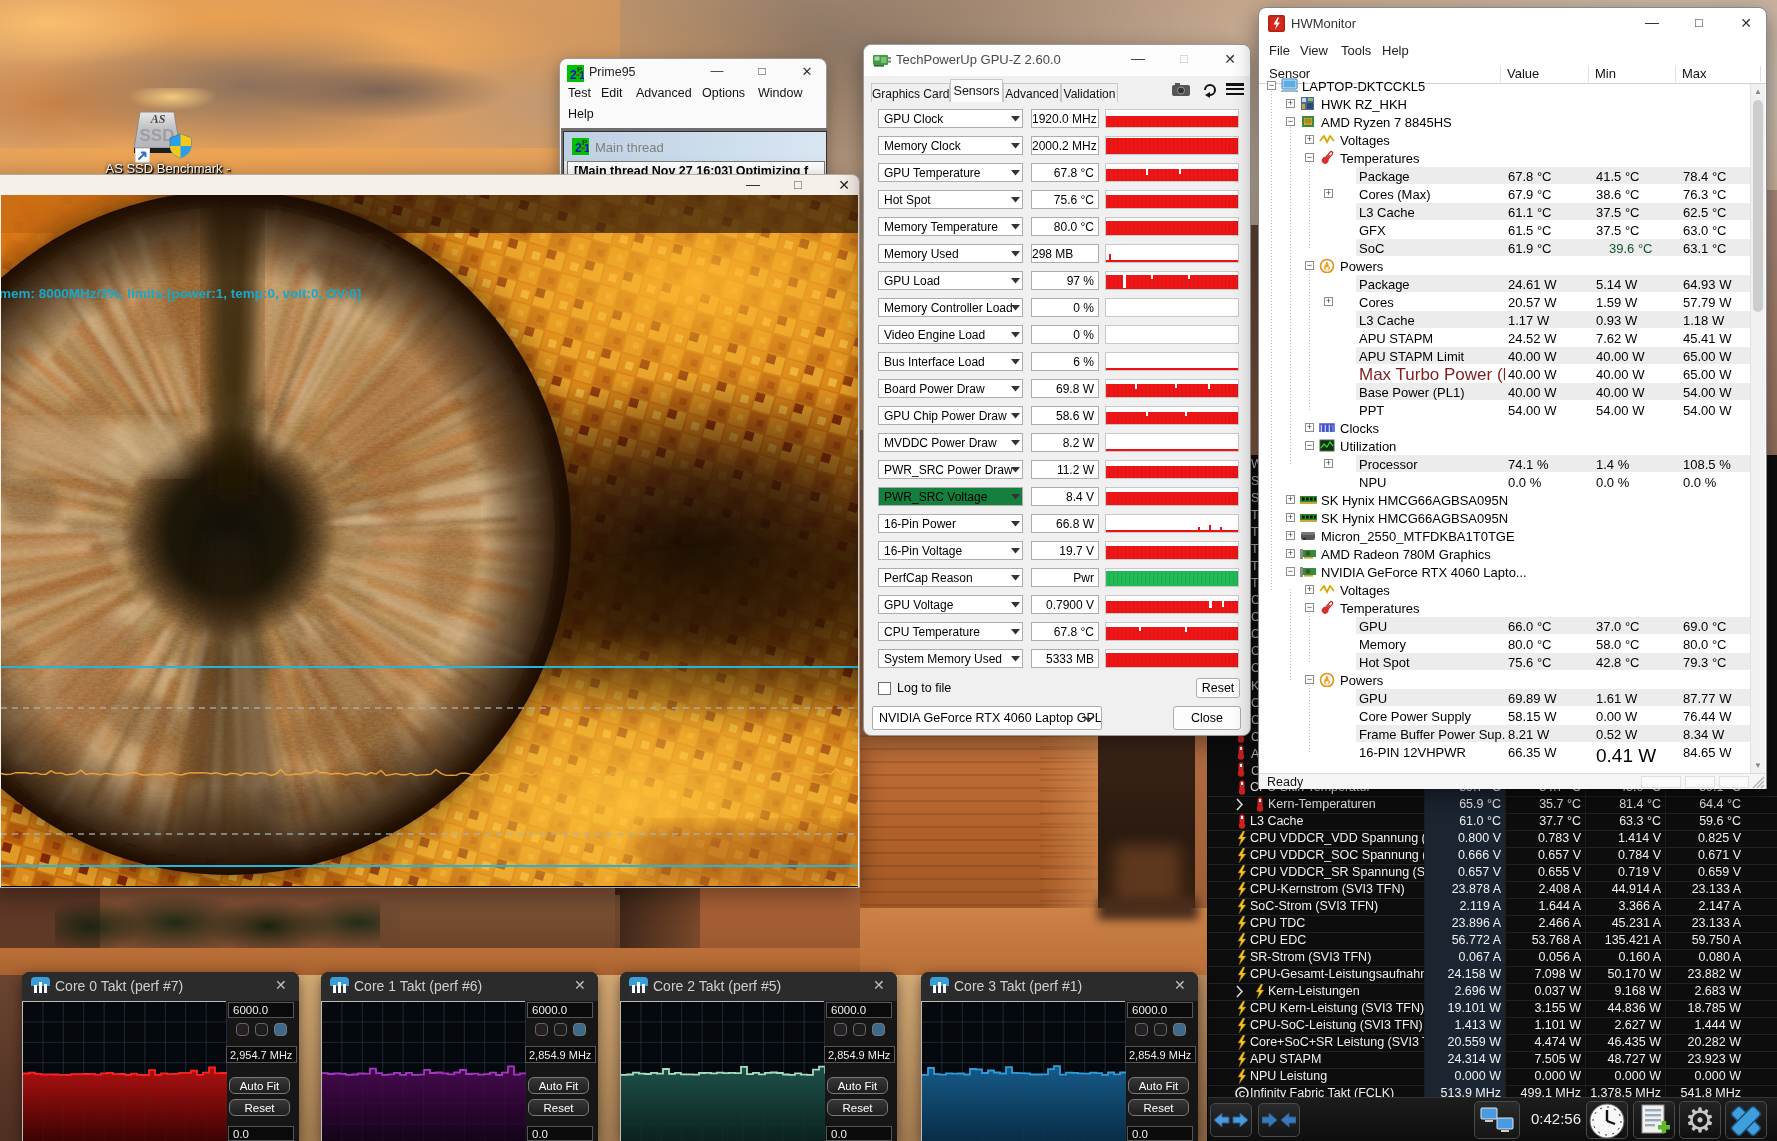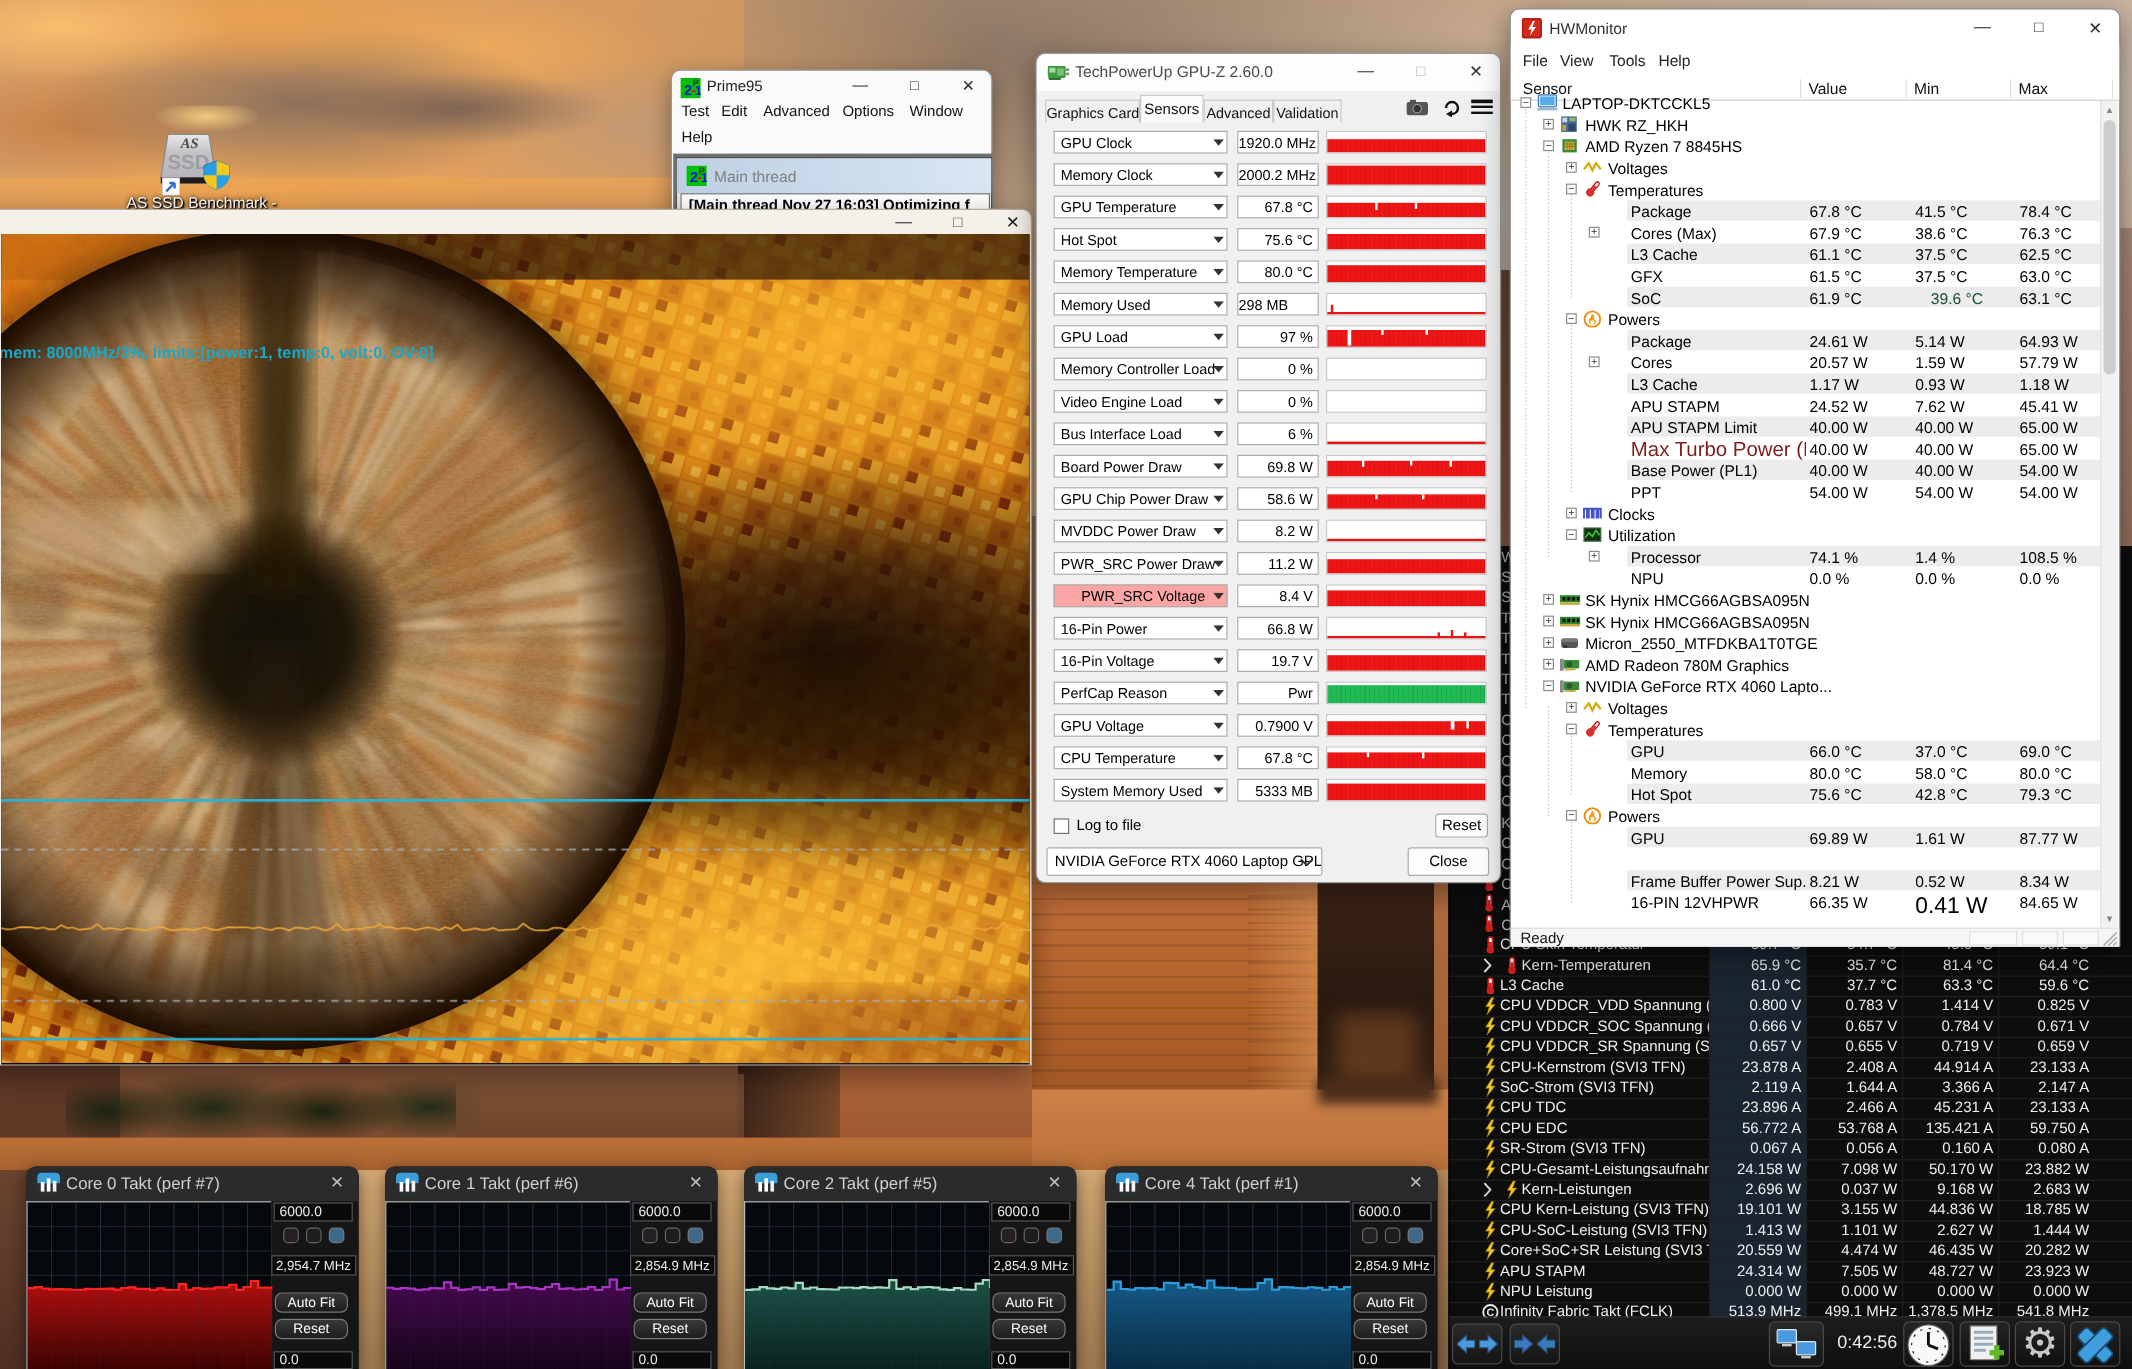--- a/index.html
+++ b/index.html
@@ -1110,21 +1110,21 @@
 <div class="abs" style="left:921px;top:972px;width:277px;height:169px;background:#161616;border-radius:8px 8px 0 0;box-shadow:0 4px 14px rgba(0,0,0,.5)">
  <div class="abs" style="left:0;top:0;width:277px;height:29px;background:#2b2b2b;border-radius:8px 8px 0 0">
   <svg width="19" height="19" style="position:absolute;left:9px;top:5px">
         <rect x="0" y="0" width="19" height="19" rx="4" fill="#2a2f34"></rect>
         <rect x="0" y="0" width="19" height="9" rx="4" fill="#3a9fd8"></rect>
         <rect x="0" y="5" width="19" height="4" fill="#3a9fd8"></rect>
         <rect x="3" y="8" width="3" height="8" fill="#fff"></rect>
         <rect x="8" y="5" width="3" height="11" fill="#fff"></rect>
         <rect x="13" y="7" width="3" height="9" fill="#f0f0f0"></rect>
       </svg>
-  <div class="abs" style="left:33px;top:6px;font-size:14px;color:#cfcfcf">Core 4 Takt (perf #1)</div>
+  <div class="abs" style="left:33px;top:6px;font-size:14px;color:#cfcfcf">Core 3 Takt (perf #1)</div>
   <div class="abs" style="left:253px;top:5px;font-size:14px;color:#c0c0c0">✕</div>
  </div>
  <div class="abs" style="left:0;top:29px;width:204px;height:140px;border-left:1px solid #bbb;border-top:1px solid #bbb;background:#05080c">
   <svg width="204" height="140">
    <defs>
     <pattern id="g404p" width="20.4" height="20.4" patternUnits="userSpaceOnUse">
       <path d="M20.4 0 L20.4 20.4 M0 20.4 L20.4 20.4" fill="none" stroke="#2e3e4e" stroke-width="1"></path>
     </pattern>
     <linearGradient id="g404f" x1="0" y1="0" x2="0" y2="1">
       <stop offset="0%" stop-color="#155a88"></stop>
@@ -1323,21 +1323,21 @@
 <div class="abs" style="left:14px;top:0;width:145px;height:19px;background:#fff;border:1px solid #acacac;font-size:12px;color:#000;padding:2px 0 0 5px;white-space:nowrap;overflow:hidden">PWR_SRC Power Draw</div>
 <svg width="10" height="6" style="position:absolute;left:147px;top:7px">
         <polygon points="0,0 9,0 4.5,5.5" fill="#333"></polygon>
       </svg>
 <div class="abs" style="left:167px;top:0;width:68px;height:19px;background:#fff;border:1px solid #acacac;font-size:12px;color:#000;text-align:right;padding:2px 4px 0 0;white-space:nowrap">11.2 W</div>
 <div class="abs" style="left:241px;top:0;width:134px;height:19px;background:#fff;border:1px solid #c8c8c8;overflow:hidden">
         <div class="abs" style="left:0;bottom:0;width:100%;height:12px;background:repeating-linear-gradient(90deg,#ee1111 0,#ee1111 3px,#de0e0e 3px,#de0e0e 4px);opacity:.98"></div>
       </div>
 </div>
     <div class="abs" style="left:0;top:442px;width:386px;height:19px">
-<div class="abs" style="left:14px;top:0;width:145px;height:19px;background:#fca5a5;border:1px solid #acacac;font-size:12px;color:#000;padding:2px 0 0 22px;white-space:nowrap;overflow:hidden">PWR_SRC Voltage</div>
+<div class="abs" style="left:14px;top:0;width:145px;height:19px;background:#15803d;border:1px solid #acacac;font-size:12px;color:#000;padding:2px 0 0 5px;white-space:nowrap;overflow:hidden">PWR_SRC Voltage</div>
 <svg width="10" height="6" style="position:absolute;left:147px;top:7px">
         <polygon points="0,0 9,0 4.5,5.5" fill="#333"></polygon>
       </svg>
 <div class="abs" style="left:167px;top:0;width:68px;height:19px;background:#fff;border:1px solid #acacac;font-size:12px;color:#000;text-align:right;padding:2px 4px 0 0;white-space:nowrap">8.4 V</div>
 <div class="abs" style="left:241px;top:0;width:134px;height:19px;background:#fff;border:1px solid #c8c8c8;overflow:hidden">
         <div class="abs" style="left:0;bottom:0;width:100%;height:13px;background:repeating-linear-gradient(90deg,#ee1111 0,#ee1111 3px,#de0e0e 3px,#de0e0e 4px);opacity:.98"></div>
       </div>
 </div>
     <div class="abs" style="left:0;top:469px;width:386px;height:19px">
 <div class="abs" style="left:14px;top:0;width:145px;height:19px;background:#fff;border:1px solid #acacac;font-size:12px;color:#000;padding:2px 0 0 5px;white-space:nowrap;overflow:hidden">16-Pin Power</div>
@@ -1715,20 +1715,26 @@
         </svg></div>
       <div class="abs" style="left:81px;top:1.5px;font-size:13px;color:#000;white-space:nowrap">Powers</div>
     </div>
     <div class="abs" style="left:0;top:681px;width:507px;height:18px">
       <div class="abs" style="left:97px;top:0;width:397px;height:17px;background:#ececec"></div>
       <div class="abs" style="left:100px;top:1.5px;width:146px;overflow:hidden;font-size:13px;color:#000;white-space:nowrap">GPU</div>
       <div class="abs" style="left:249px;top:1.5px;font-size:13px;color:#000">69.89 W</div>
       <div class="abs" style="left:337px;top:1.5px;font-size:13px;color:#000">1.61 W</div>
       <div class="abs" style="left:424px;top:1.5px;font-size:13px;color:#000">87.77 W</div>
     </div>
+    <div class="abs" style="left:0;top:699px;width:507px;height:18px">
+      <div class="abs" style="left:100px;top:1.5px;width:146px;overflow:hidden;font-size:13px;color:#000;white-space:nowrap">Core Power Supply</div>
+      <div class="abs" style="left:249px;top:1.5px;font-size:13px;color:#000">58.15 W</div>
+      <div class="abs" style="left:337px;top:1.5px;font-size:13px;color:#000">0.00 W</div>
+      <div class="abs" style="left:424px;top:1.5px;font-size:13px;color:#000">76.44 W</div>
+    </div>
     <div class="abs" style="left:0;top:717px;width:507px;height:18px">
       <div class="abs" style="left:97px;top:0;width:397px;height:17px;background:#ececec"></div>
       <div class="abs" style="left:100px;top:1.5px;width:146px;overflow:hidden;font-size:13px;color:#000;white-space:nowrap">Frame Buffer Power Sup...</div>
       <div class="abs" style="left:249px;top:1.5px;font-size:13px;color:#000">8.21 W</div>
       <div class="abs" style="left:337px;top:1.5px;font-size:13px;color:#000">0.52 W</div>
       <div class="abs" style="left:424px;top:1.5px;font-size:13px;color:#000">8.34 W</div>
     </div>
     <div class="abs" style="left:0;top:735px;width:507px;height:18px">
       <div class="abs" style="left:100px;top:1.5px;width:146px;overflow:hidden;font-size:13px;color:#000;white-space:nowrap">16-PIN 12VHPWR</div>
       <div class="abs" style="left:249px;top:1.5px;font-size:13px;color:#000">66.35 W</div>

